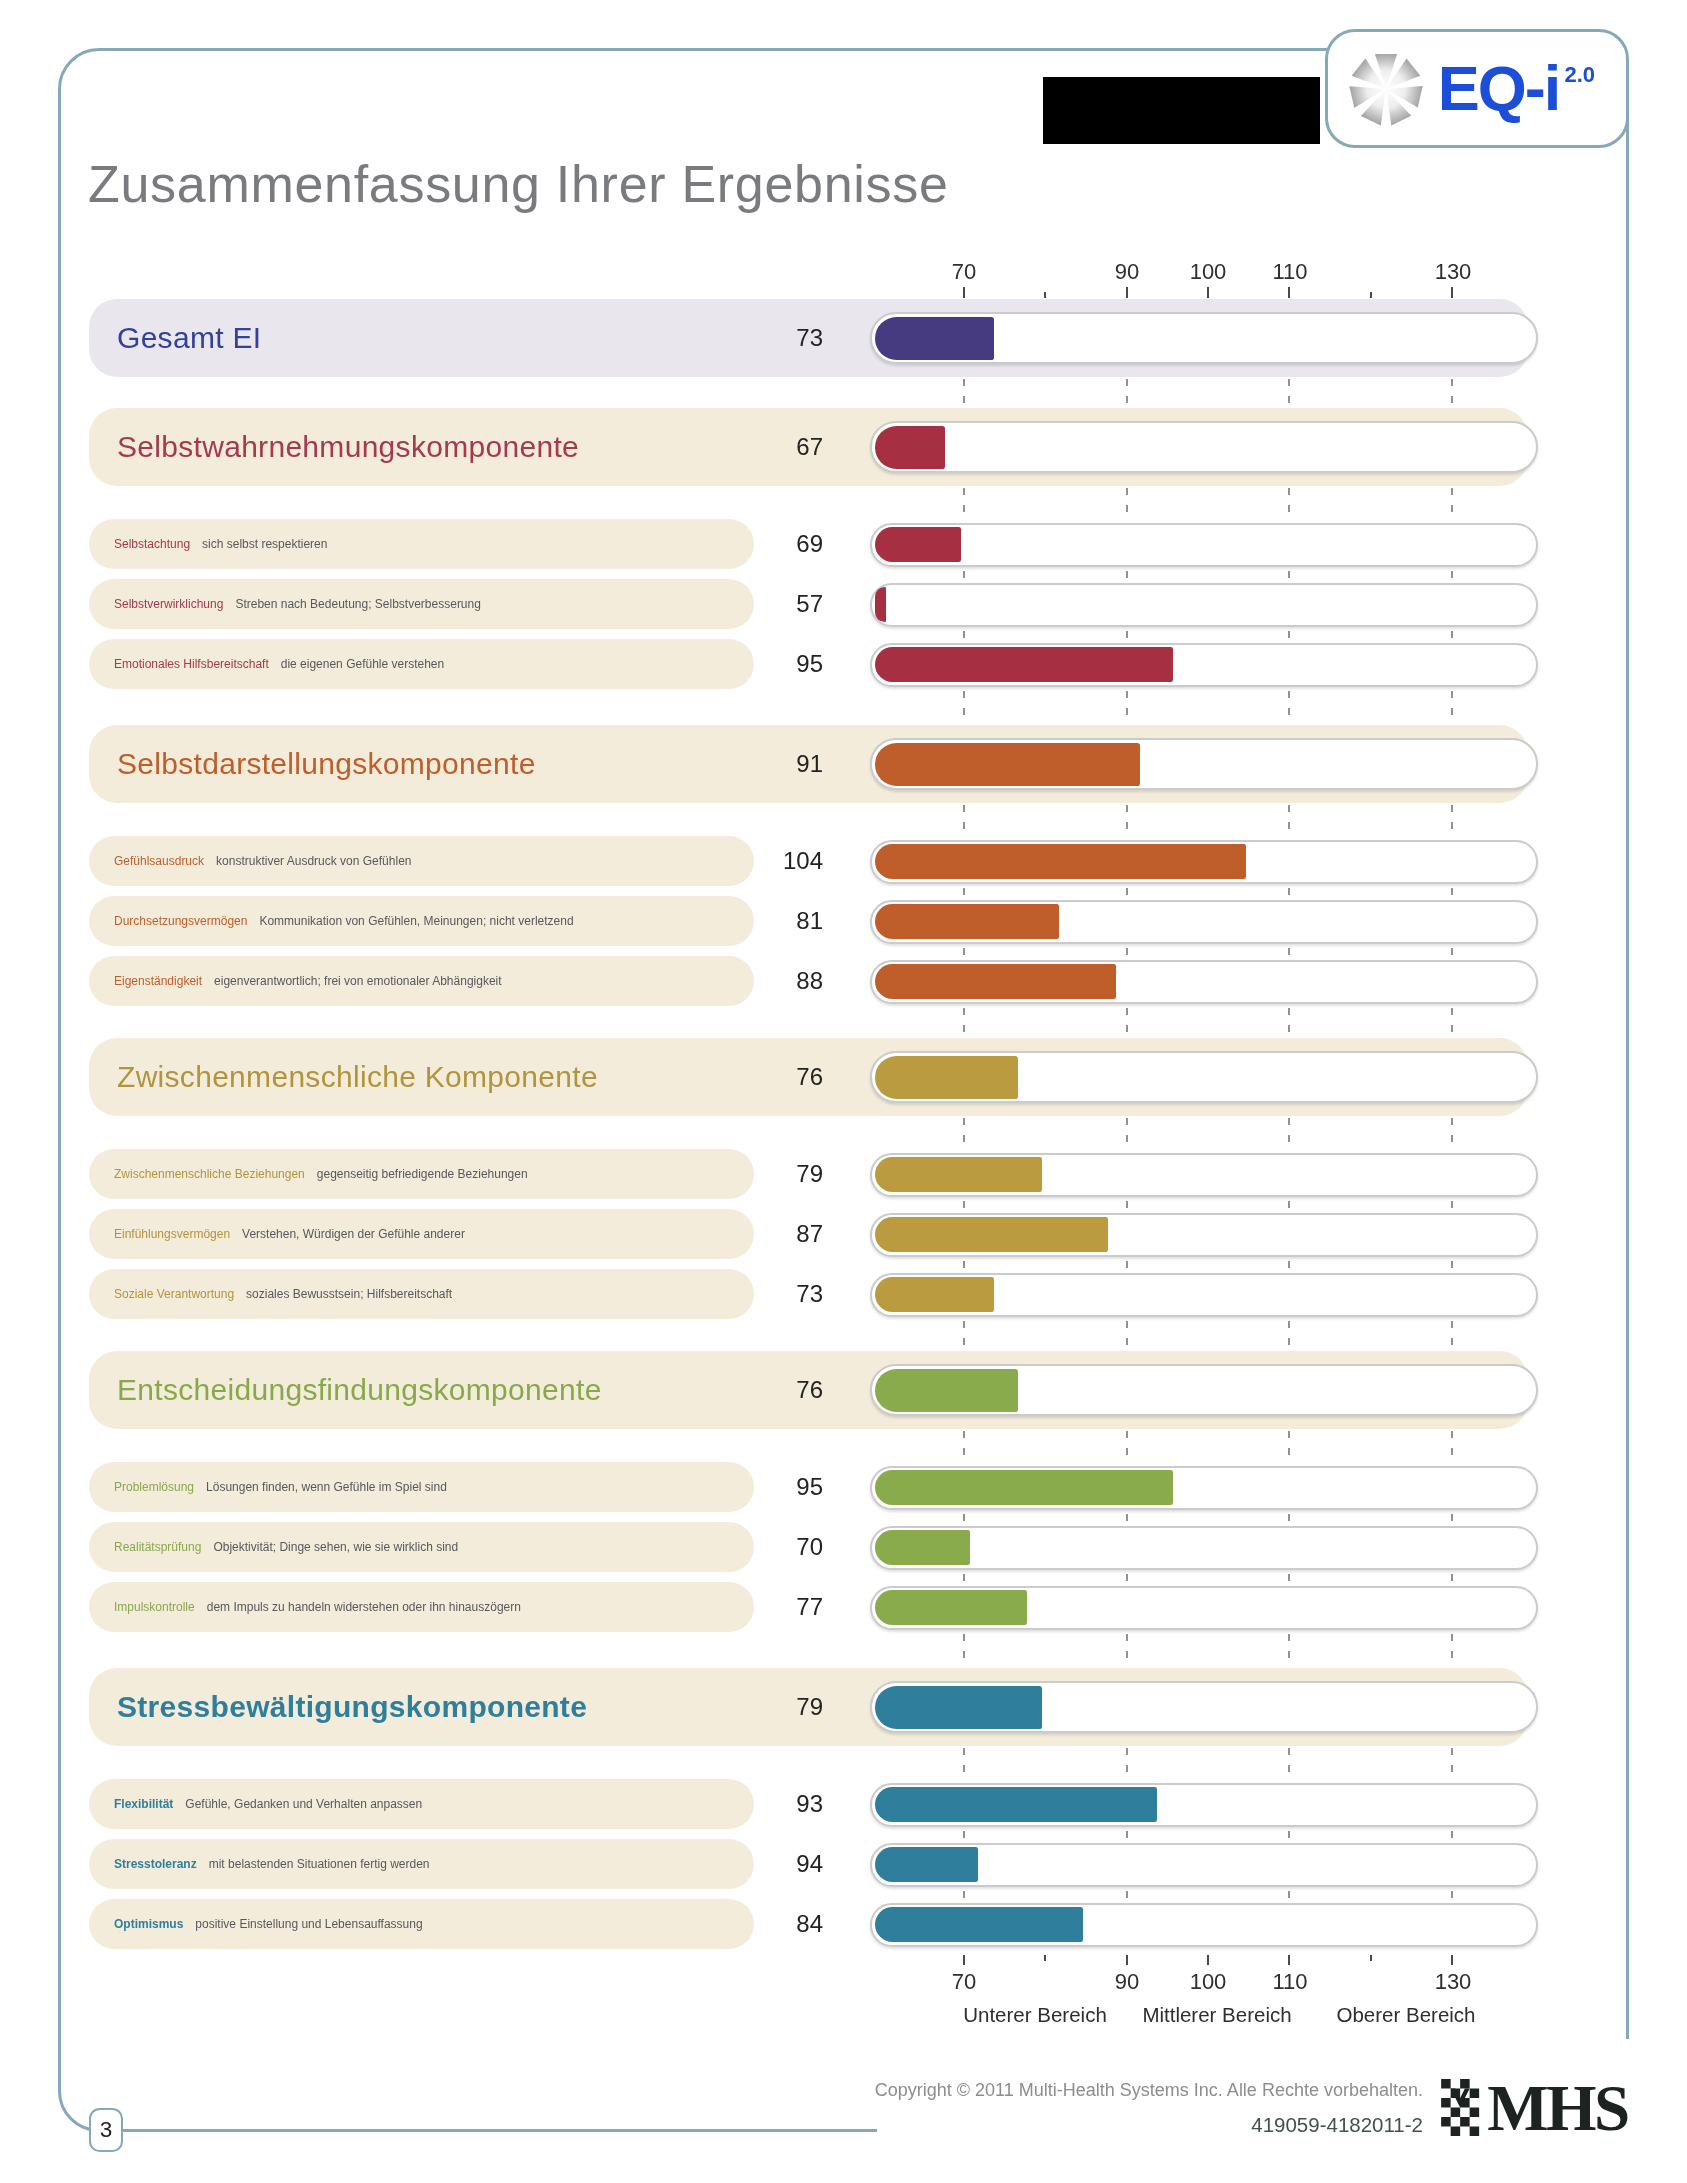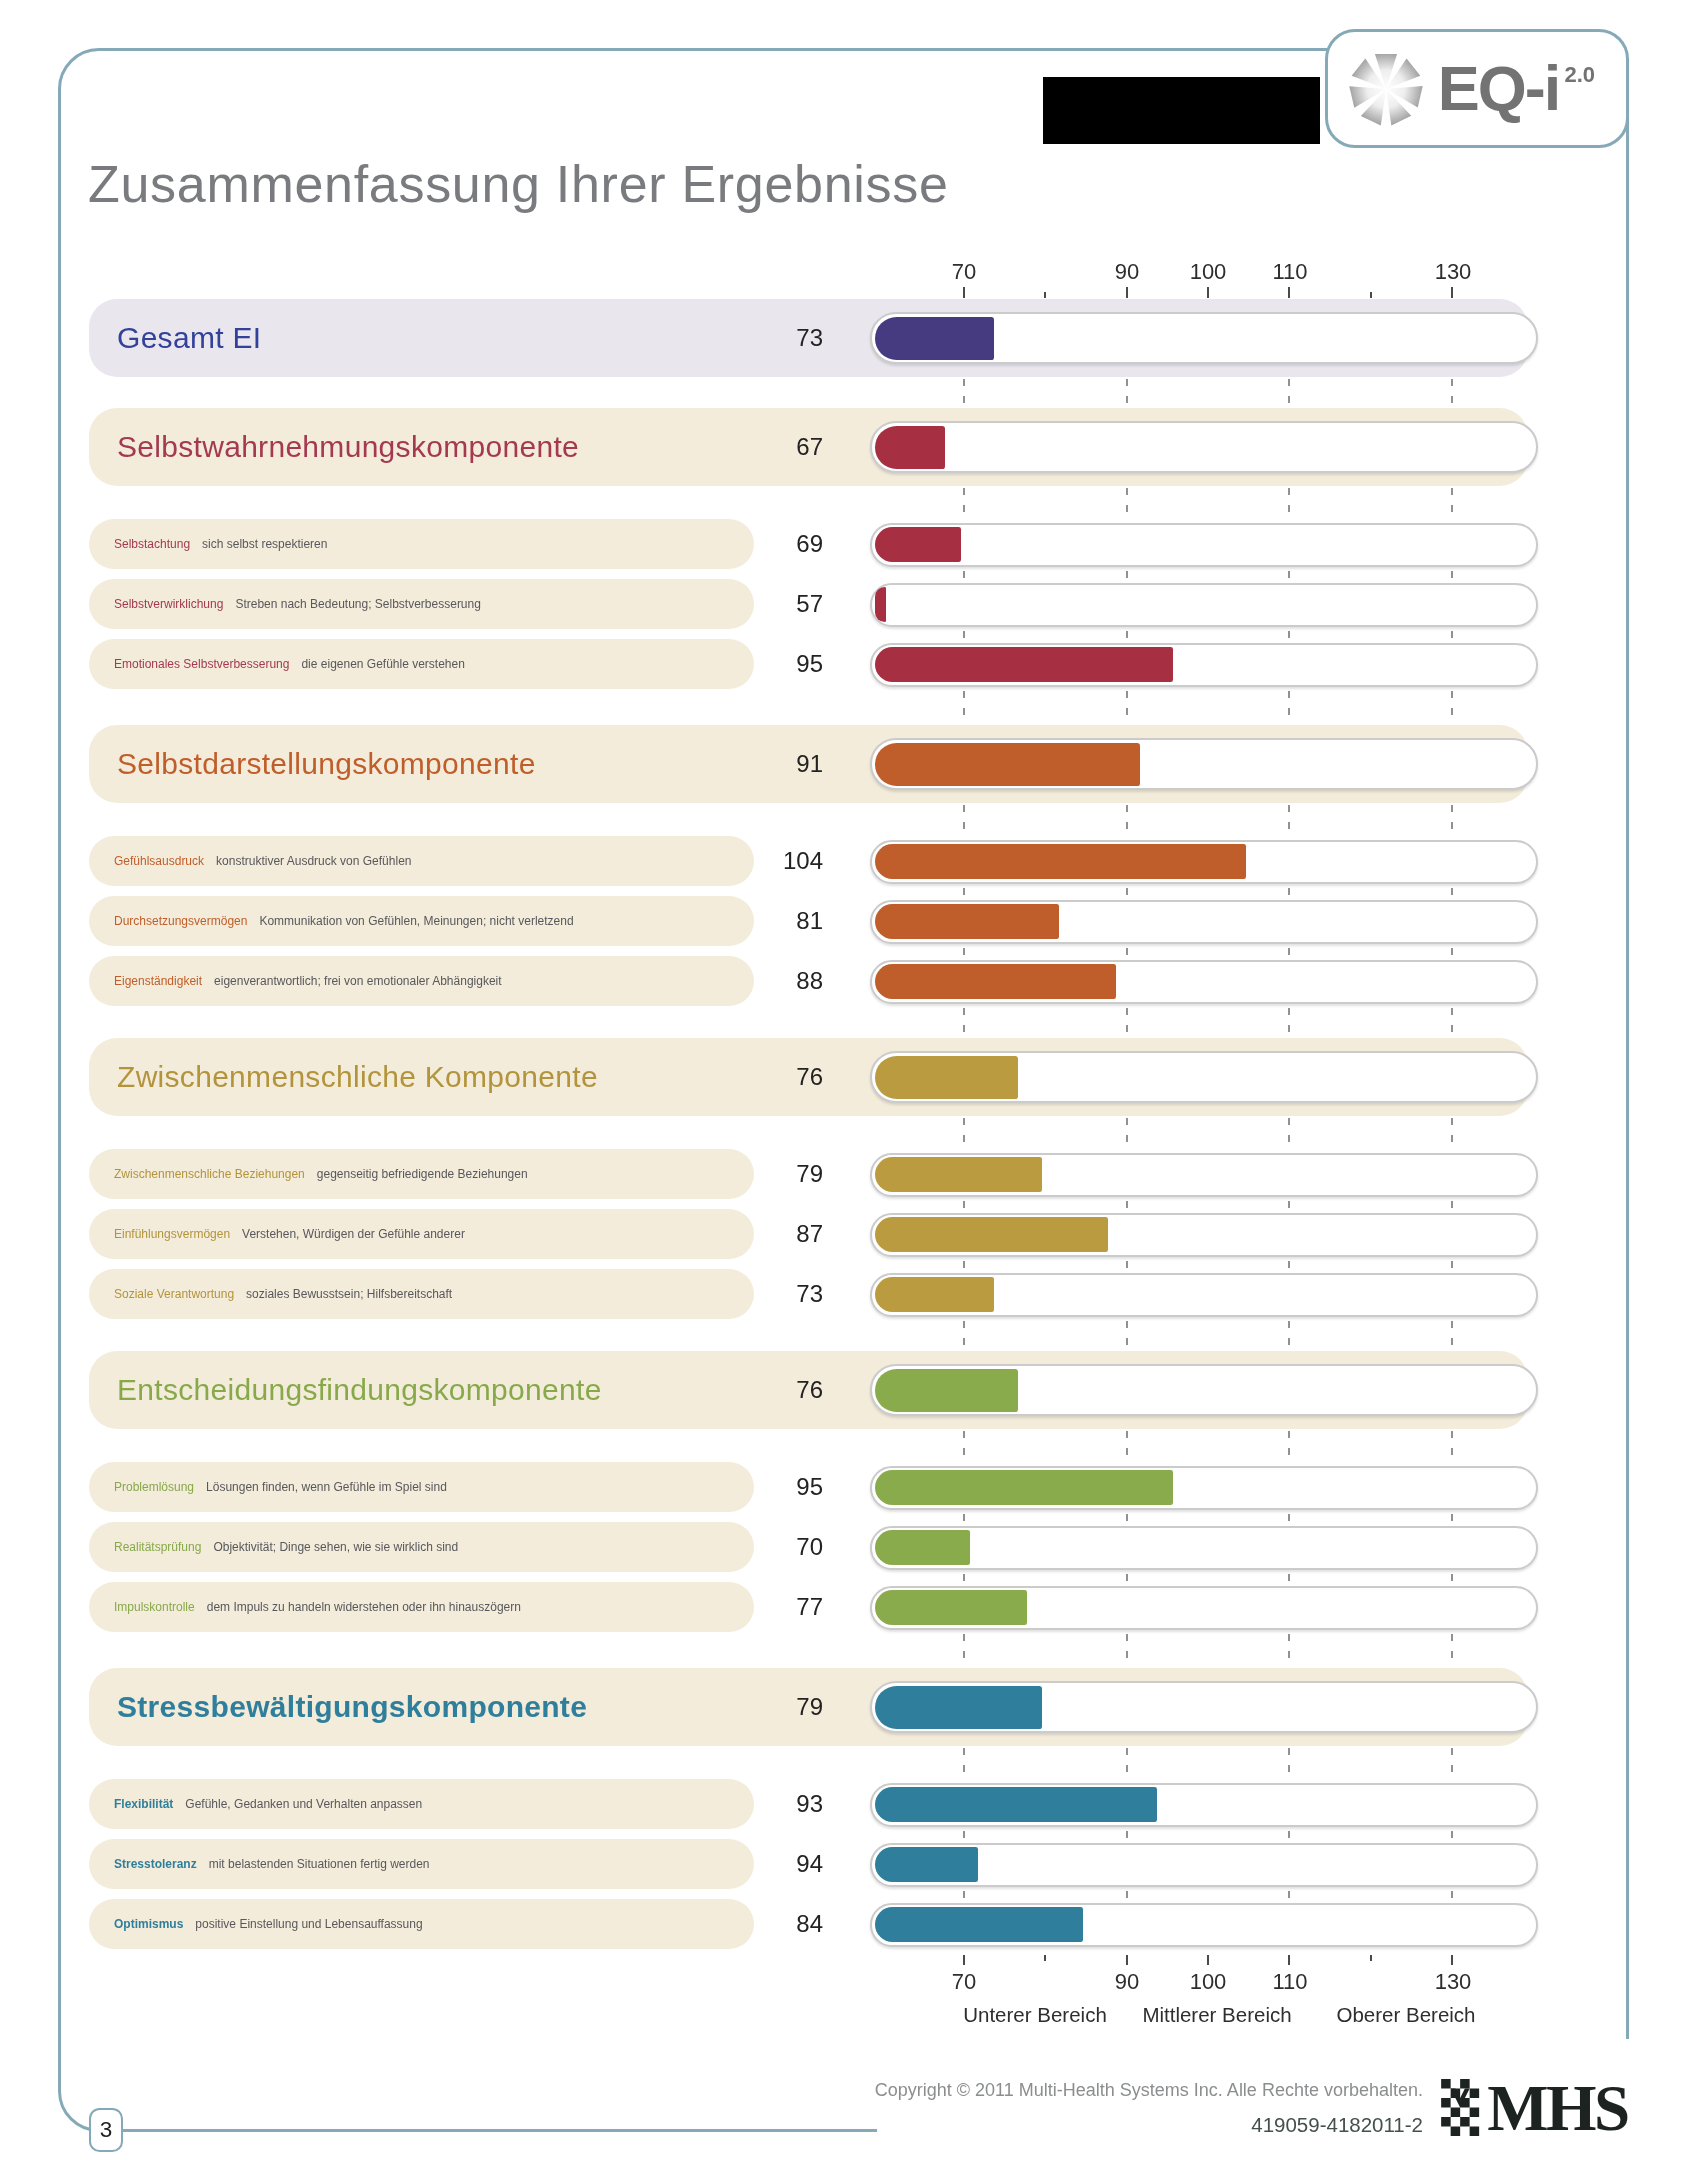--- a/index.html
+++ b/index.html
@@ -8,21 +8,21 @@
 
   
   .page-border{position:absolute;left:58px;top:48px;width:1571px;height:2084px;box-sizing:border-box;
         border:3.3px solid var(--accent-border,#86a9b8);border-radius:41px;z-index:1;}
   .footer-mask{position:absolute;left:877px;top:2039px;width:810px;height:144px;background:#fff;z-index:2;}
   .redaction{position:absolute;left:1043px;top:77px;width:277px;height:67px;background:#000;z-index:4;}
   .eqi-box{position:absolute;left:1325px;top:29px;width:304px;height:119px;box-sizing:border-box;background:#fff;
         border:3.3px solid var(--accent-border,#86a9b8);border-radius:30px;display:flex;align-items:center;
         padding-left:18.5px;gap:13.2px;z-index:5;}
   .eqi-star{width:78px;height:78px;flex:0 0 auto;}
-  .eqi-word{font-size:63px;font-weight:bold;letter-spacing:-2px;color:#737373;line-height:1;}
+  .eqi-word{font-size:63px;font-weight:bold;letter-spacing:-2px;color:#1d4ed8;line-height:1;}
   .eqi-ver{display:inline-block;font-size:22px;font-weight:bold;letter-spacing:0;
         transform:translateY(-28px);margin-left:5.3px;}
   .page-title{position:absolute;left:88px;top:145px;font-size:52px;font-weight:100;letter-spacing:0.7px;
         color:var(--title-gray,#797b7e);z-index:3;margin-top:9px;}
 
   
   .content{position:absolute;left:89px;top:0;width:1439px;z-index:3;}
 
   .axis{position:relative;height:32px;margin-top:266px;}
   .axis .tick{position:absolute;bottom:0;width:2px;background:#4a4a4a;}
@@ -195,21 +195,21 @@
         </div>
     </div>
     <div class="gap g15">
         <i class="d70"></i>
         <i class="d90"></i>
         <i class="d110"></i>
         <i class="d130"></i>
       </div>
     <div class="row sub sec-sw">
       <div class="capsule">
-          <div class="cap-text"><span class="sub-name">Emotionales Selbstverbesserung</span><span class="sub-desc">die eigenen Gefühle verstehen</span></div>
+          <div class="cap-text"><span class="sub-name">Emotionales Hilfsbereitschaft</span><span class="sub-desc">die eigenen Gefühle verstehen</span></div>
         </div>
       <div class="score">95</div>
       <div class="track">
           <div class="fill" style="width: 298px;"></div>
         </div>
     </div>
 
     <div class="gap g55">
         <i class="d70"></i>
         <i class="d90"></i>

